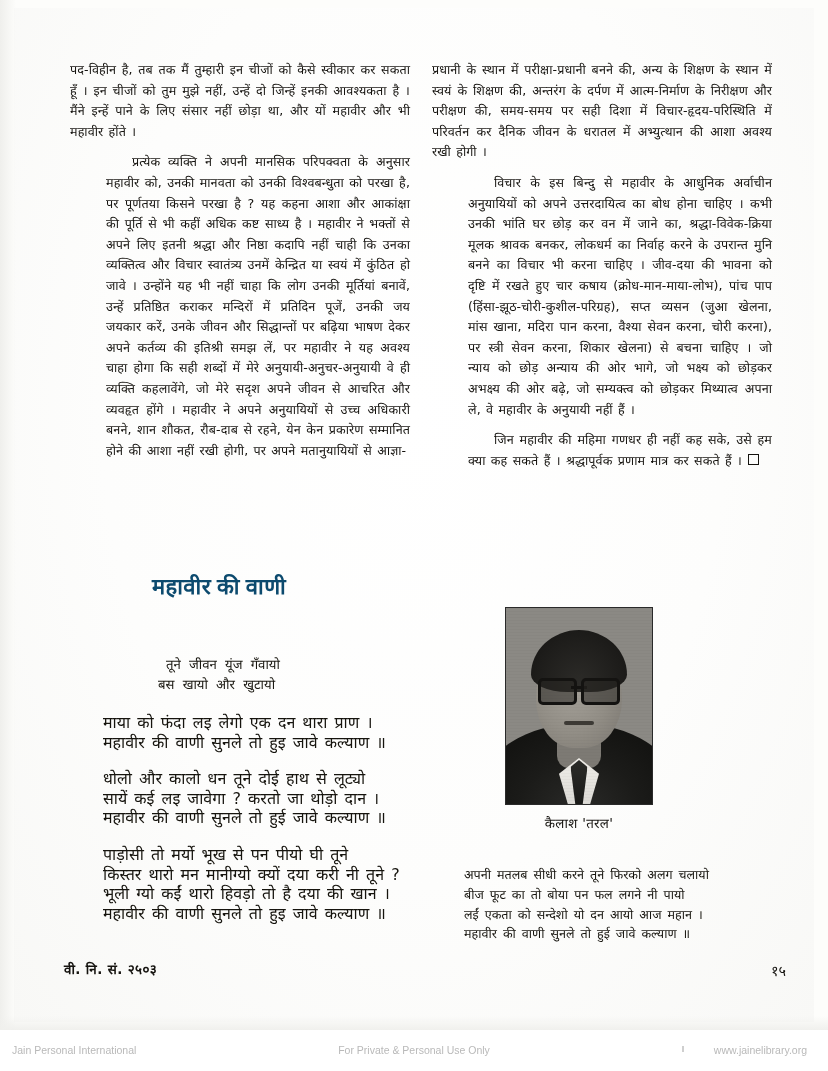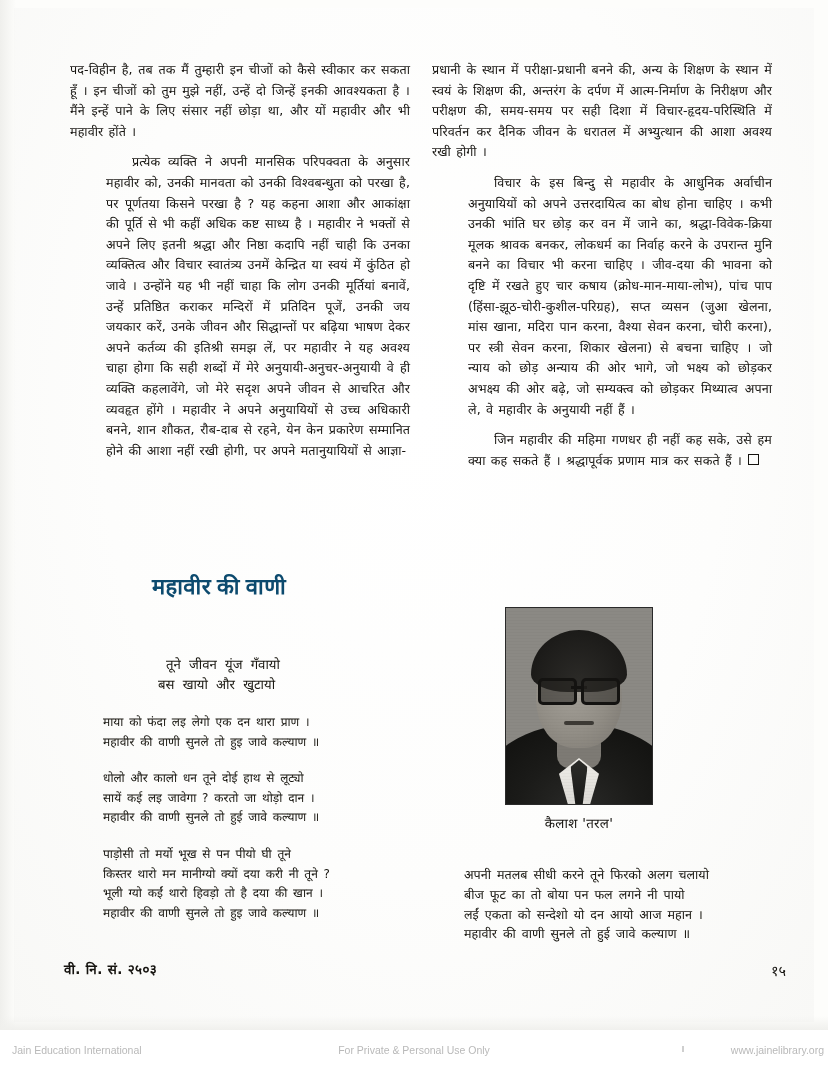--- a/index.html
+++ b/index.html
@@ -93,21 +93,21 @@
   .epi-line.l1 { padding-left: 0px; margin-left: 10px; }
   .epi-line.l2 { padding-left: 2px; }
 
   #stanzas {
     position: absolute;
     left: 103px; top: 168px;
     width: 340px;
   }
   .stanza {
     font-family: "DejaVu Sans", sans-serif;
-    font-size: 12px;
+    font-size: 16px;
     line-height: 19.6px;
     color: #16140e;
     word-spacing: 2px;
     margin-bottom: 17px;
     white-space: nowrap;
   }
   .stanza .vline { display: block; }
 
   
   #photo-block {
@@ -272,21 +272,21 @@
   .wm {
     position: absolute;
     top: 14px;
     font-family: "Liberation Sans", sans-serif;
     font-size: 10.5px;
     color: #b9b9b9;
     white-space: nowrap;
   }
   #wm-left   { left: 12px; }
   #wm-center { left: 50%; transform: translateX(-50%); }
-  #wm-right  { right: 4px; }
+  #wm-right  { right: 21px; }
   #wm-dot {
     position: absolute;
     left: 682px; top: 16px;
     width: 2px; height: 6px;
     background: #cfcfcf;
   }
   .edge-shade-left {
     position: absolute;
     left: 0; top: 0;
     width: 16px; height: 1030px;
@@ -384,17 +384,17 @@
   </div>
 
   <div id="page-footer">
     <div id="era-label">वी. नि. सं. २५०३</div>
     <div id="page-number">१५</div>
   </div>
 
 </div>
 
 <div id="watermark-bar">
-  <div class="wm" id="wm-left">Jain Education International</div>
+  <div class="wm" id="wm-left">Jain Personal International</div>
   <div class="wm" id="wm-center">For Private &amp; Personal Use Only</div>
   <div id="wm-dot"></div>
   <div class="wm" id="wm-right">www.jainelibrary.org</div>
 </div>
 
 </body></html>

